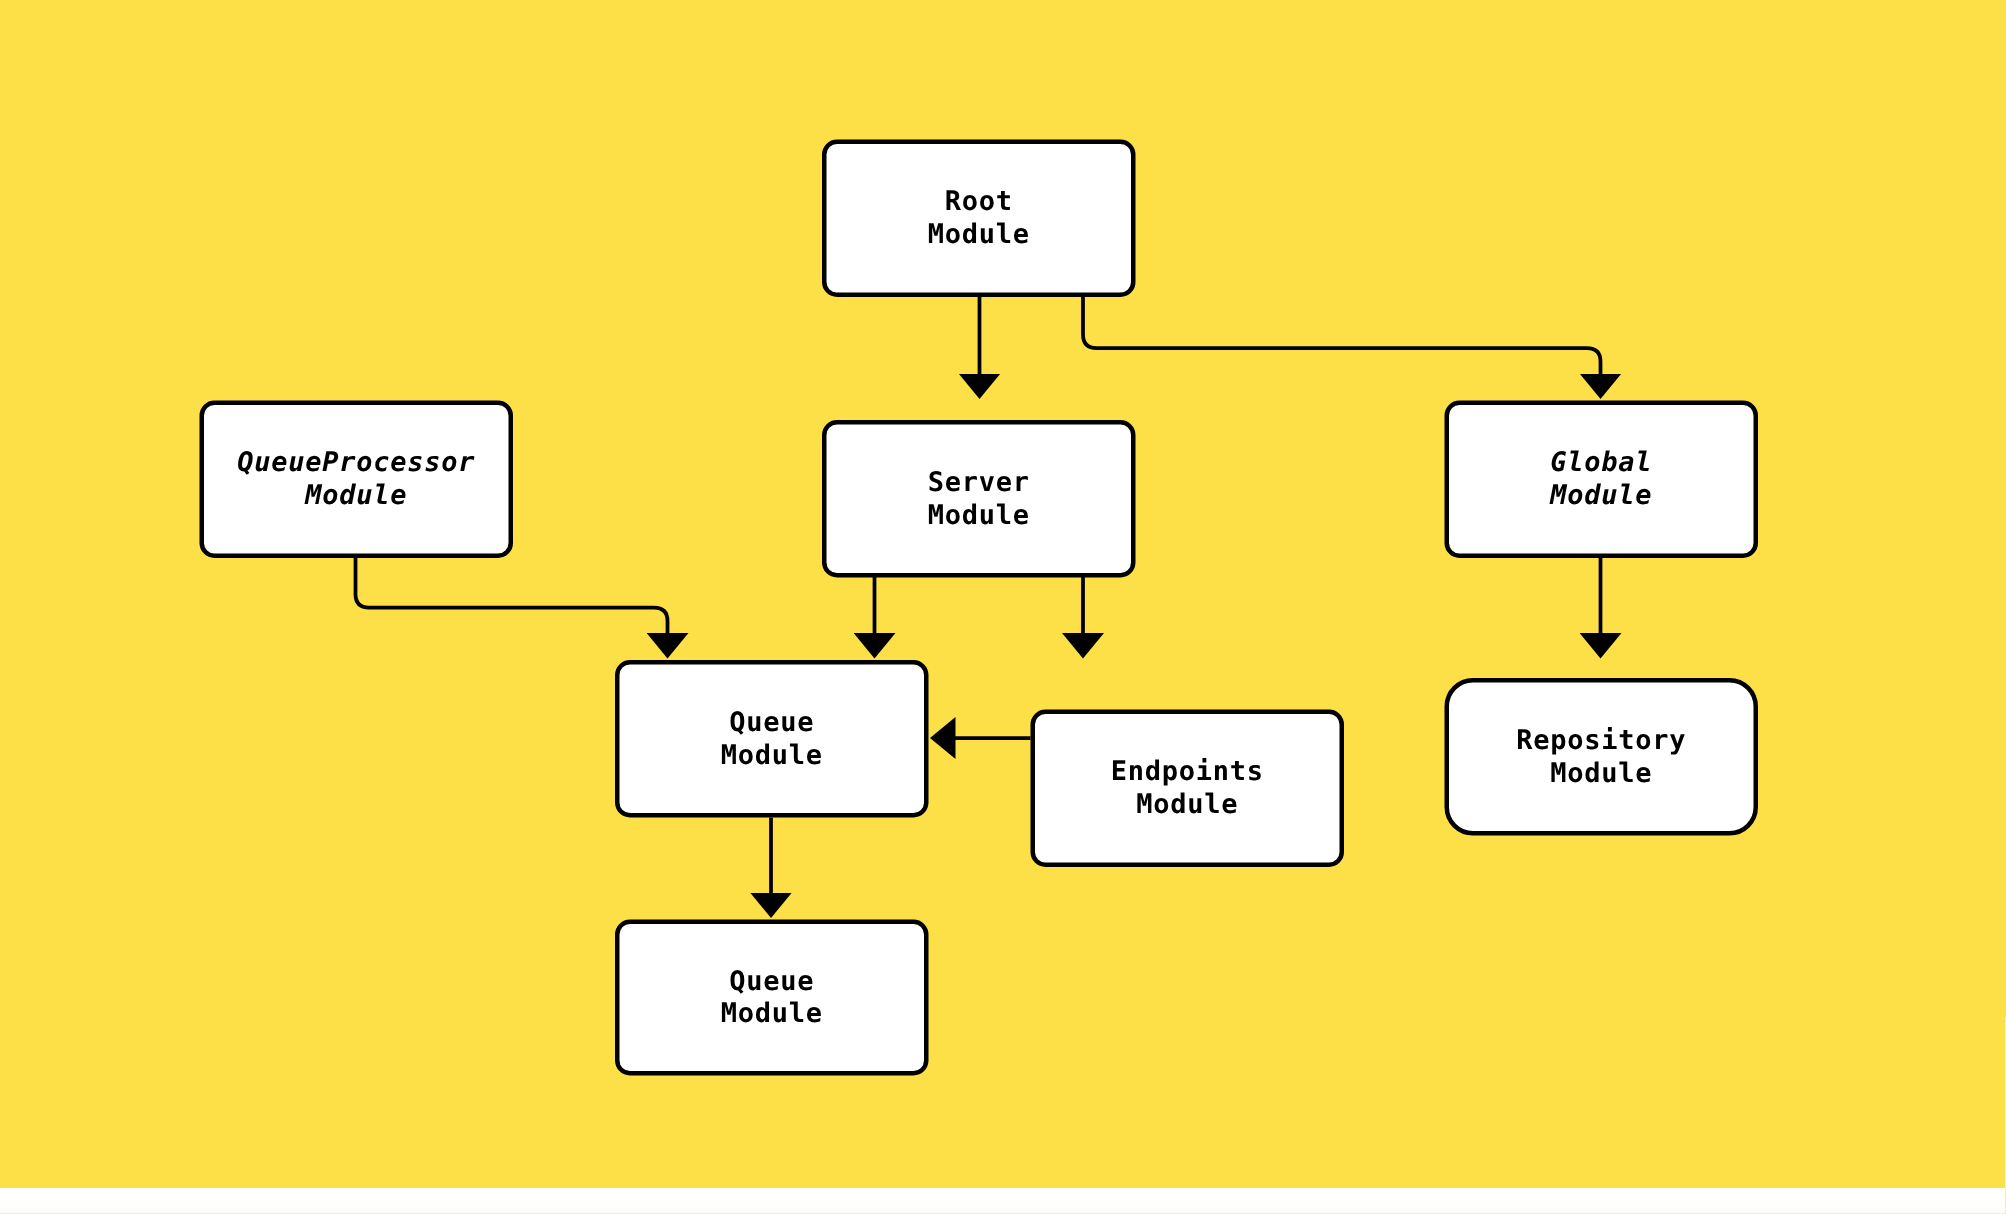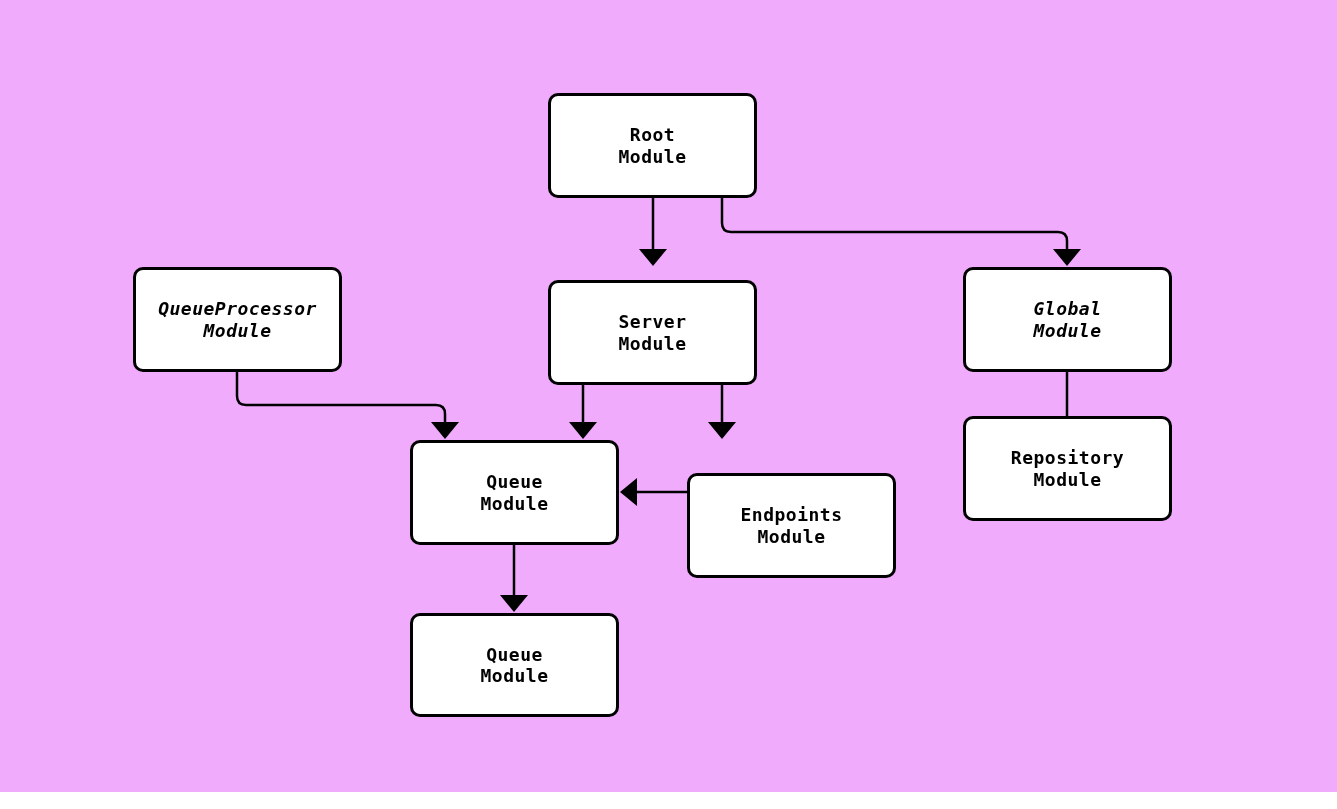--- a/index.html
+++ b/index.html
@@ -1,21 +1,21 @@
 <!DOCTYPE html>
 <html><head>
 <meta charset="utf-8">
 <style>
   * { margin: 0; padding: 0; box-sizing: border-box; }
   html, body { background: #ffffff; }
   #canvas {
     position: relative;
     width: 1337px;
     height: 792px;
-    background: #f0abfc;
+    background: #fde047;
     overflow: hidden;
     font-family: "DejaVu Sans Mono", monospace;
   }
   #edge-layer {
     position: absolute;
     left: 0; top: 0;
     width: 1337px; height: 809px;
   }
   .node {
     position: absolute;
@@ -81,21 +81,21 @@
 Module</span>
     </div>
       <div class="node" style="left: 410px; top: 440px; width: 209px; height: 105px; border-color: rgb(0, 0, 0);">
       <span class="label">Queue
 Module</span>
     </div>
       <div class="node" style="left: 687px; top: 440px; width: 209px; height: 105px; border-color: rgb(0, 0, 0); margin-top: 33px;">
       <span class="label">Endpoints
 Module</span>
     </div>
-      <div class="node" style="left: 963px; top: 416px; width: 209px; height: 105px; border-color: rgb(0, 0, 0);">
+      <div class="node" style="left: 963px; top: 452px; width: 209px; height: 105px; border-color: rgb(0, 0, 0); border-radius: 19px;">
       <span class="label">Repository
 Module</span>
     </div>
       <div class="node" style="left: 410px; top: 613px; width: 209px; height: 104px; border-color: rgb(0, 0, 0);">
       <span class="label">Queue
 Module</span>
     </div>
     </div>
 </div>
 

